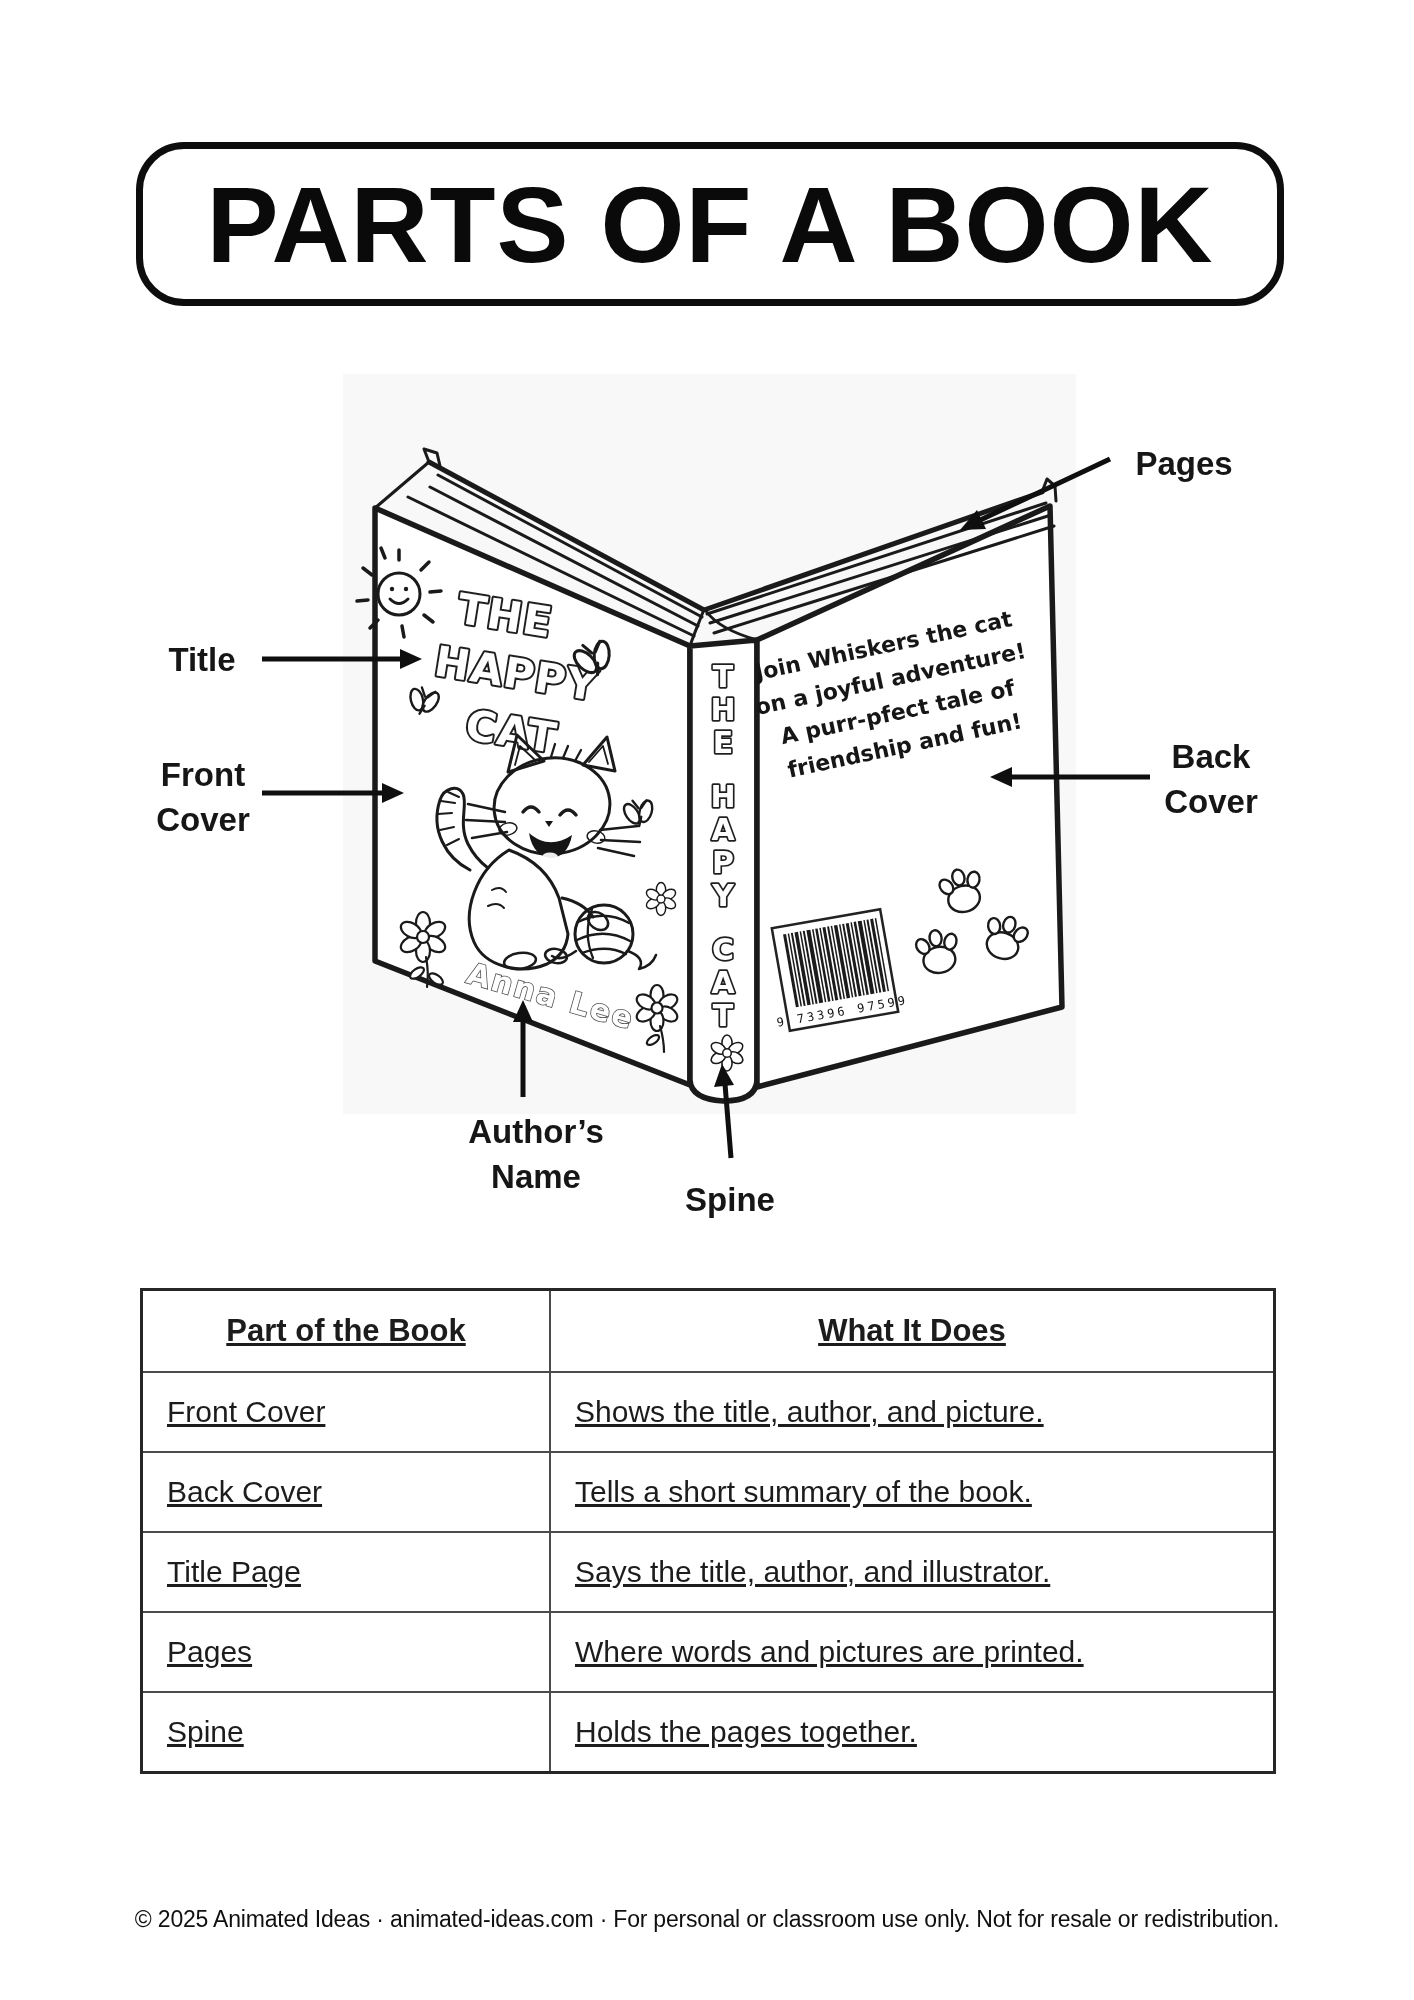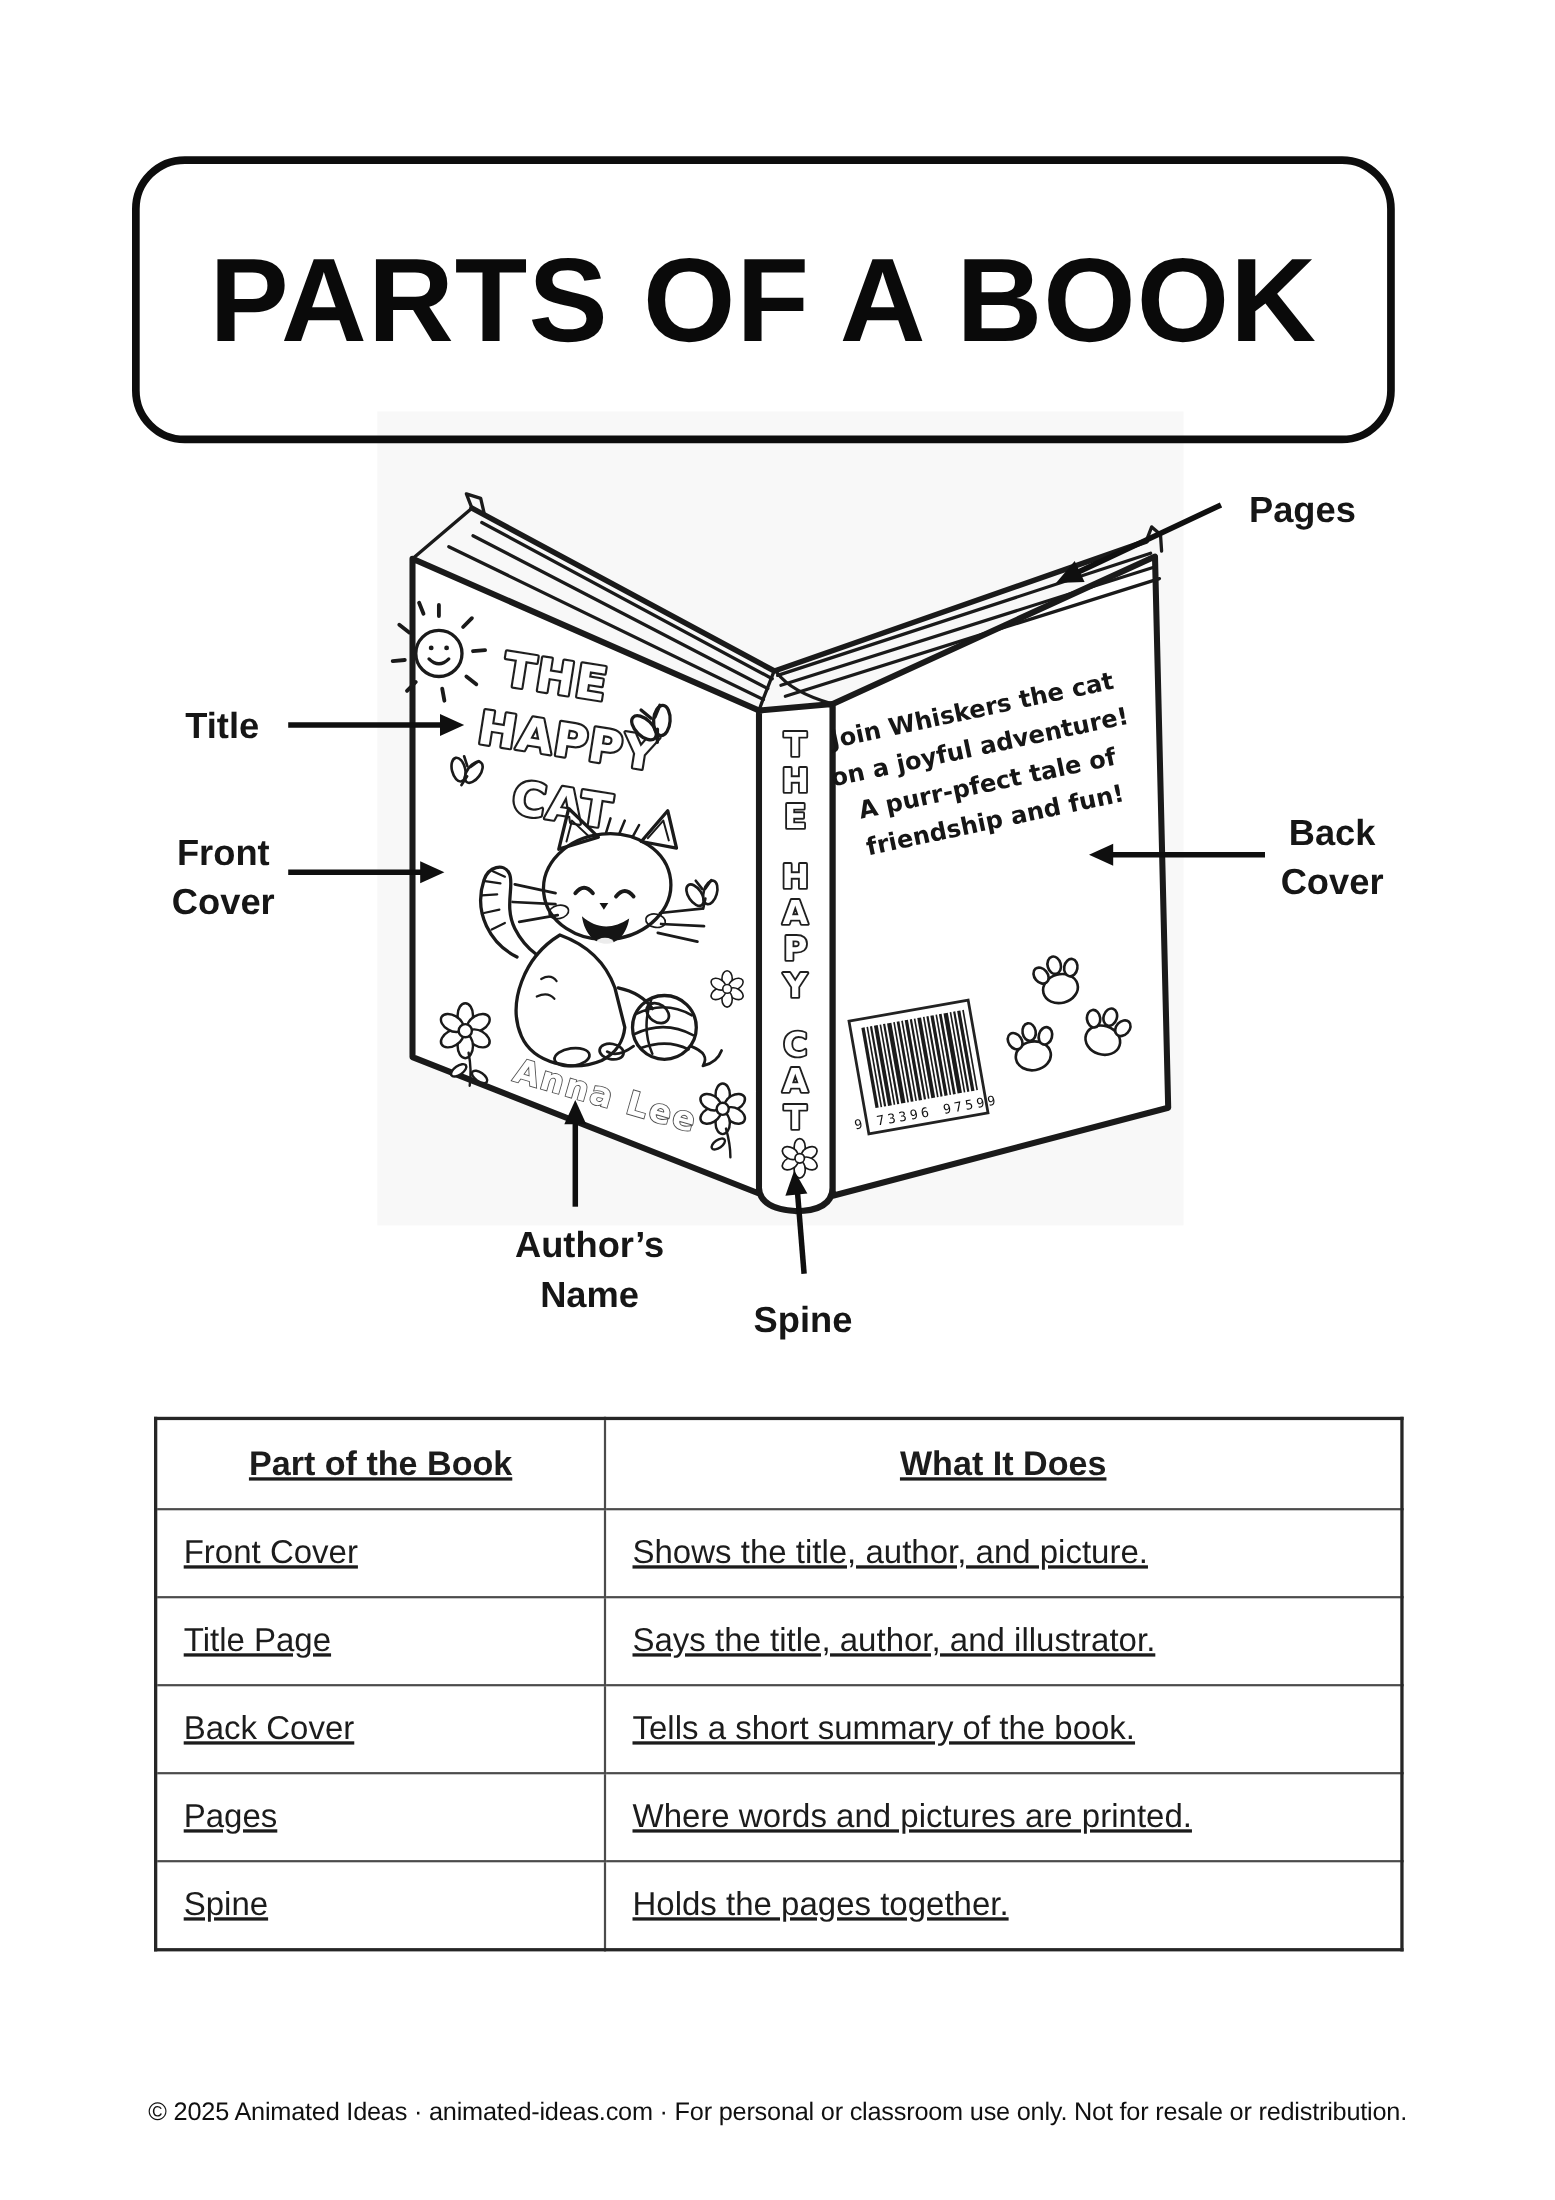--- a/index.html
+++ b/index.html
@@ -1,21 +1,21 @@
 <!DOCTYPE html>
 <html><head>
 <meta charset="utf-8">
 <style>
   html,body{margin:0;padding:0;}
   body{width:1414px;height:2000px;position:relative;background:#ffffff;
        font-family:"Liberation Sans",sans-serif;color:#111;overflow:hidden;}
   .abs{position:absolute;}
 
   
-  .title-box{left:120px;top:142px;width:1148px;height:261px;border:7px solid #0d0d0d;
+  .title-box{left:136px;top:142px;width:1148px;height:164px;border:7px solid #0d0d0d;
              border-radius:48px;display:flex;align-items:center;justify-content:center;box-sizing:border-box;}
   .title-box h1{margin:0;font-size:108px;font-weight:800;letter-spacing:1px;color:#0a0a0a;
                 font-family:"Liberation Sans",sans-serif;white-space:nowrap;}
 
   
   .dlabel{font-size:33px;font-weight:700;color:#161616;text-align:center;line-height:45px;white-space:nowrap;}
   .center{transform:translate(-50%,-50%);}
 
   
   .info-table{left:140px;top:1288px;width:1136px;border-collapse:collapse;
@@ -314,28 +314,28 @@
       <th class="col-part">Part of the Book</th>
       <th>What It Does</th>
     </tr>
   </thead>
   <tbody>
       <tr>
         <td class="col-part">Front Cover</td>
         <td>Shows the title, author, and picture.</td>
       </tr>
       <tr>
+        <td class="col-part">Back Cover</td>
+        <td>Tells a short summary of the book.</td>
+      </tr>
+      <tr>
         <td class="col-part">Title Page</td>
         <td>Says the title, author, and illustrator.</td>
       </tr>
       <tr>
-        <td class="col-part">Back Cover</td>
-        <td>Tells a short summary of the book.</td>
-      </tr>
-      <tr>
         <td class="col-part">Pages</td>
         <td>Where words and pictures are printed.</td>
       </tr>
       <tr>
         <td class="col-part">Spine</td>
         <td>Holds the pages together.</td>
       </tr>
     </tbody>
 </table>
 

